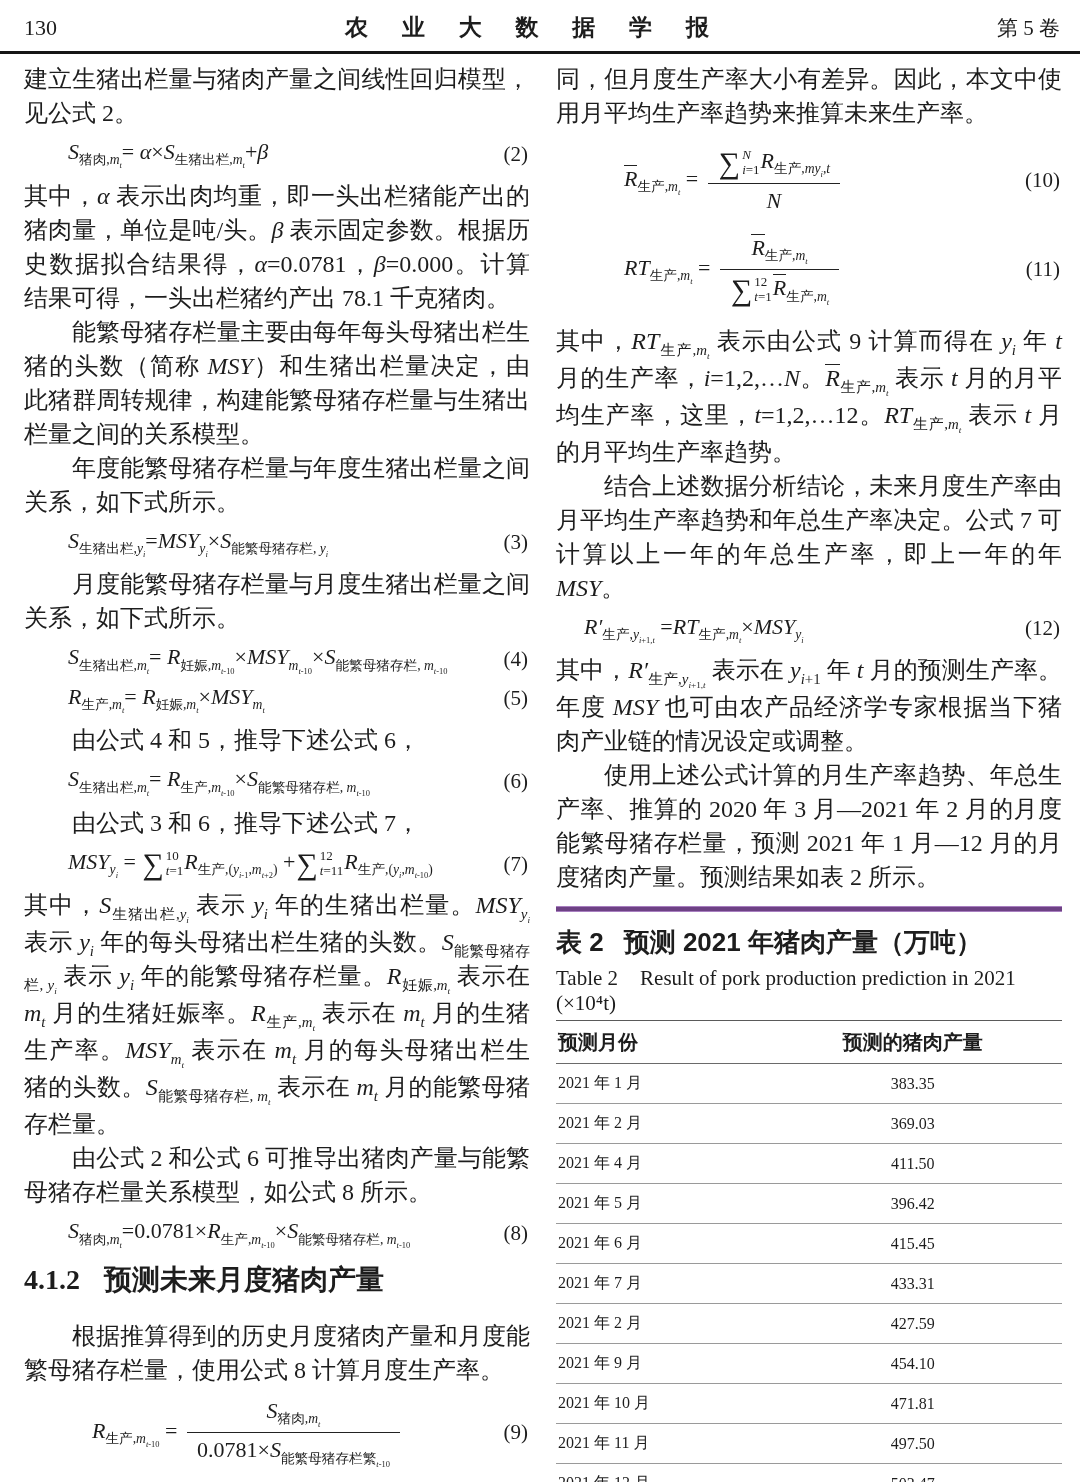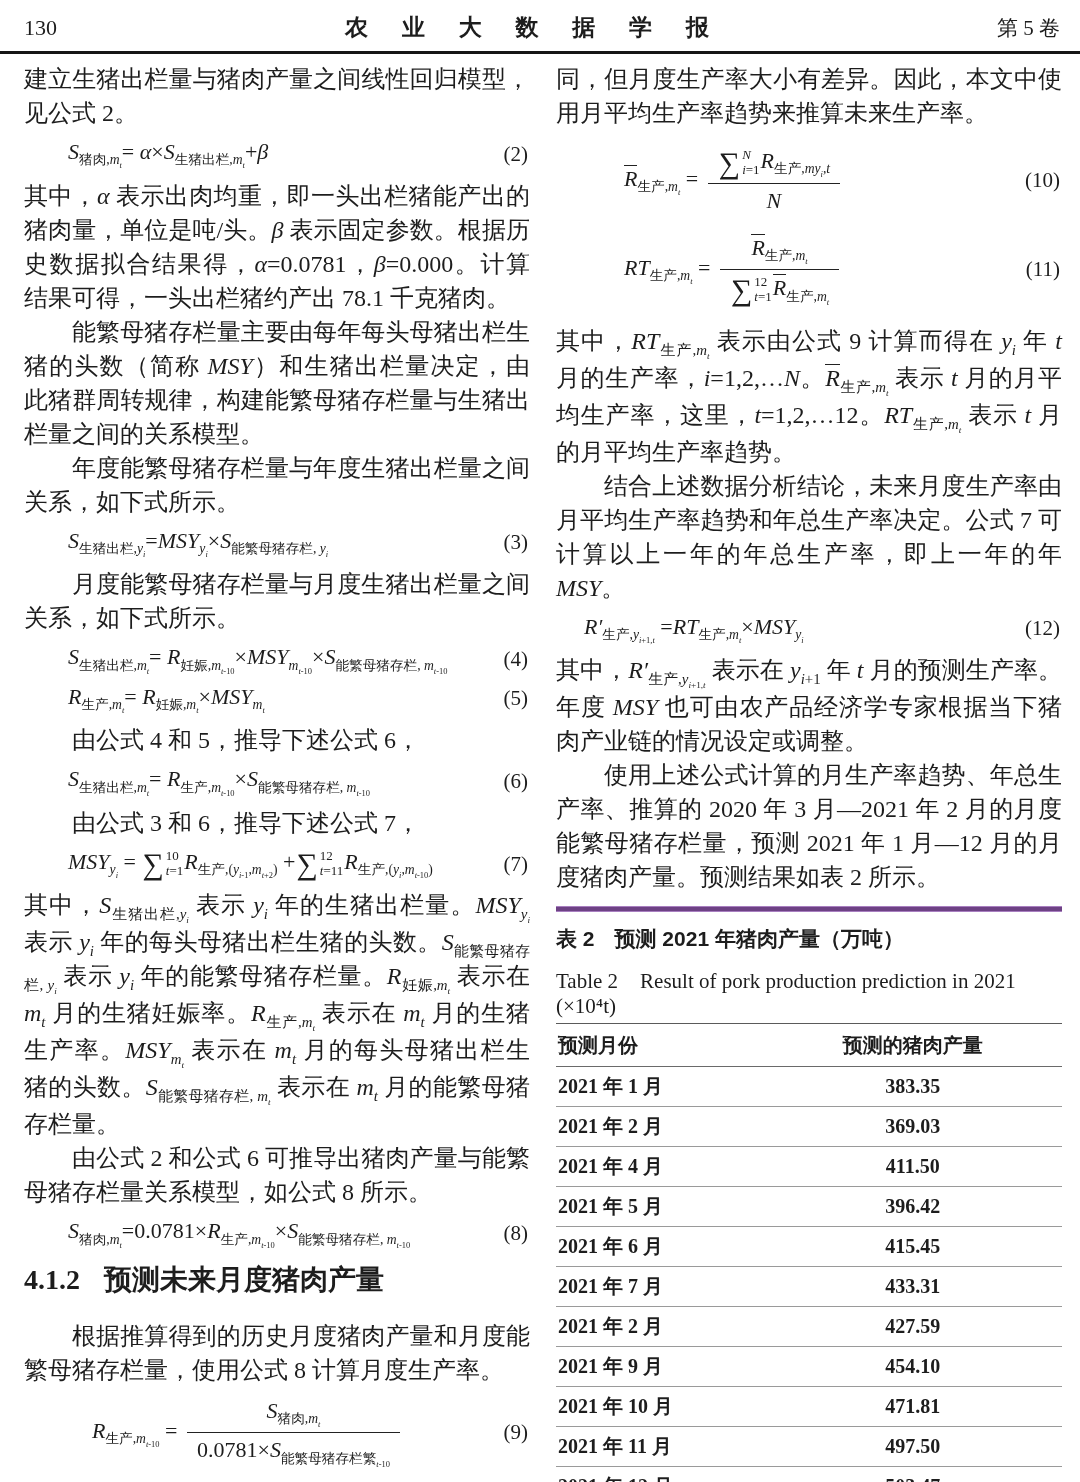--- a/index.html
+++ b/index.html
@@ -33,30 +33,30 @@
   .sum .sl{display:inline-flex;flex-direction:column;font-size:13px;line-height:1.15;
            margin-left:2px;text-align:left;}
   .bar{display:inline-block;border-top:1.7px solid #222;padding-top:1px;line-height:1.05;}
   
   .sec{font-size:28px;margin:12px 0 20px;font-weight:bold;}
   .sec .no{margin-right:24px;}
   
   .tblock{margin-top:12px;}
   .pbar{height:4px;background:#6e4285;border-top:1.5px solid #a87fc0;border-bottom:1.5px solid #a87fc0;}
   .capcn{font-family:"Liberation Sans","DejaVu Sans",sans-serif;font-weight:bold;
-         font-size:21px;margin:13px 0 16px;}
+         font-size:26px;margin:13px 0 6px;}
   .capcn .clabel{margin-right:20px;}
   .capen{font-size:21px;margin:0 0 4px;}
   .capen .clabel{margin-right:22px;}
   table.tbl{width:100%;border-collapse:collapse;}
   .tbl thead th{font-family:"Liberation Sans","DejaVu Sans",sans-serif;font-weight:600;
         font-size:20px;height:40px;border-top:1.6px solid #5a5a5a;border-bottom:1.3px solid #6a6a6a;}
   .tbl th.c1{text-align:left;padding-left:2px;}
   .tbl th.c2,.tbl td.c2{text-align:center;}
-  .tbl td{font-size:20px;height:37px;font-weight:bold;}
+  .tbl td{font-size:16px;height:37px;}
   .tbl td.c1{text-align:left;padding-left:2px;width:41%;}
   .tbl td.c2{width:59%;}
   .tbl tbody tr + tr td{border-top:1px solid #9a9a9a;}
 </style>
 </head>
 <body>
 
 <div class="page">
 
   <div class="pghead">

